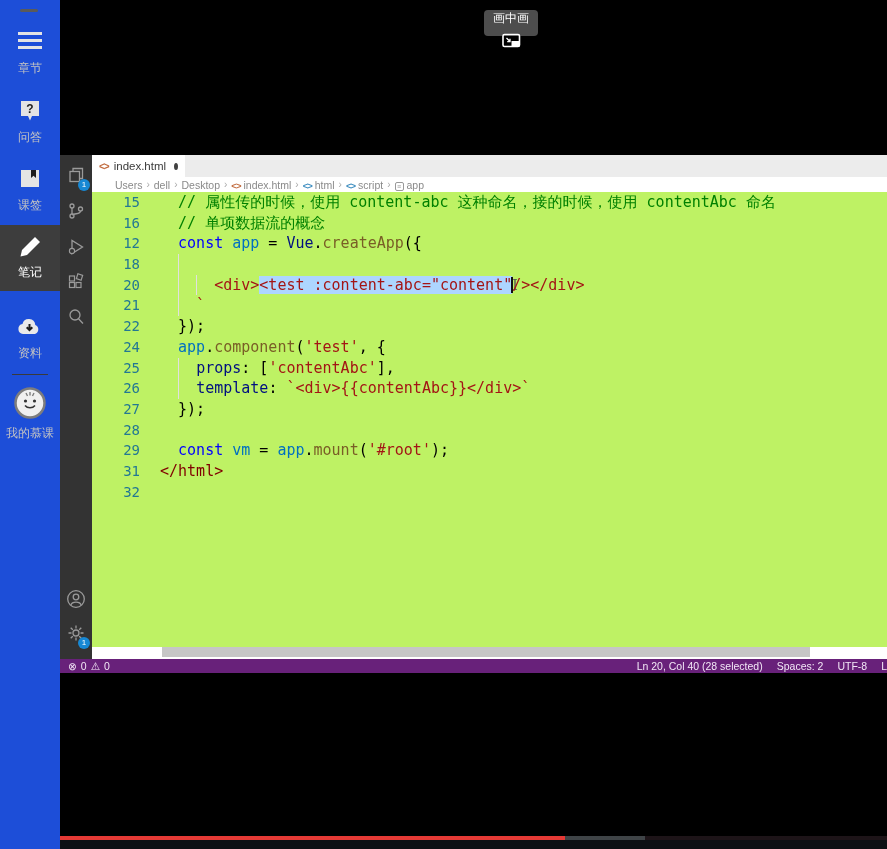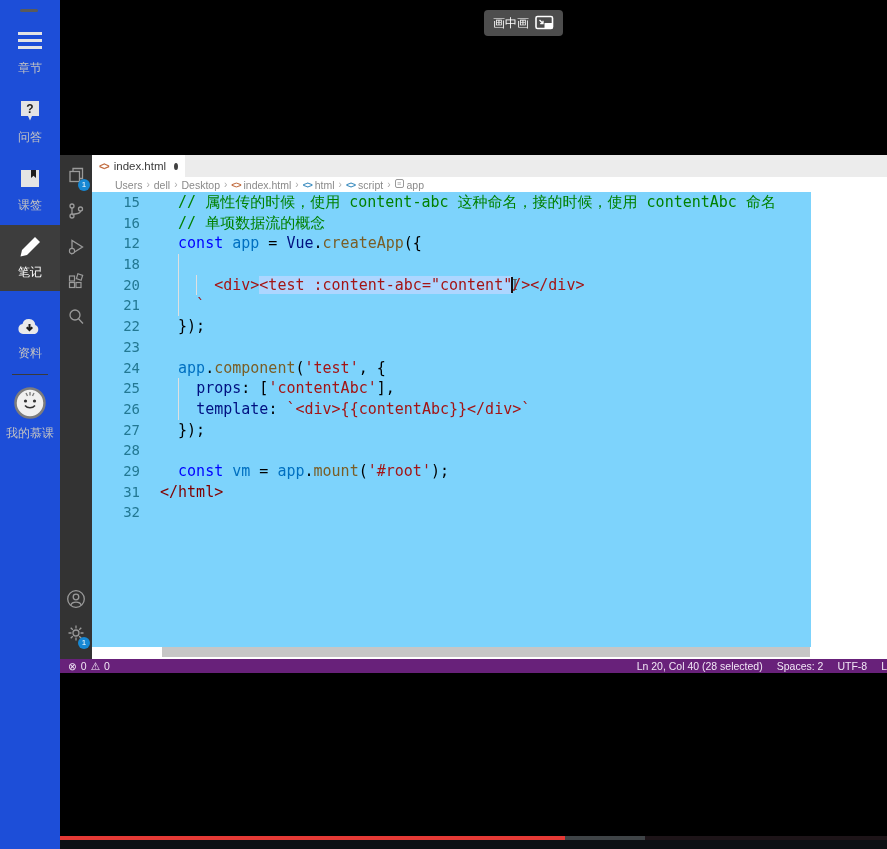--- a/index.html
+++ b/index.html
@@ -13,49 +13,49 @@
   .s-item { position:absolute; left:0; width:60px; text-align:center; color:#c3c3c3; cursor:pointer; }
   .s-item .s-ico { display:block; height:26px; line-height:26px; }
   .s-item .s-label { display:block; font-size:12px; margin-top:3px; }
   .s-item.active { background:#3d3d3d; color:#ffffff; }
   .s-divider { position:absolute; left:12px; top:374px; width:36px; height:1px; background:#3a3a3a; }
 
   
   .video-area { position:absolute; left:60px; top:0; width:827px; height:849px; background:#000; }
   .pip-btn { position:absolute; left:424px; top:10px; height:26px; padding:0 9px; background:#4d4d4d;
              border:none; border-radius:4px; color:#fff; font-size:12px; display:flex; align-items:center;
-             gap:6px; cursor:pointer; font-family:"Liberation Sans", sans-serif; }
+             gap:6px; cursor:pointer; font-family:"Liberation Sans", sans-serif;flex-direction:column; }
 
   
   .vscode { position:absolute; left:0; top:155px; width:827px; height:518px; background:#ffffff; }
   .activity-bar { position:absolute; left:0; top:0; width:32px; height:504px; background:#333333; }
   .act-ico { position:relative; width:32px; height:32px; display:flex; align-items:center; justify-content:center; cursor:pointer; }
   .act-ico.a1 { margin-top:4px; }
   .act-bottom { position:absolute; bottom:10px; left:0; width:32px; }
   .badge { position:absolute; right:2px; bottom:0px; width:12px; height:12px; border-radius:50%;
            background:#1788d4; color:#fff; font-size:8px; line-height:12px; text-align:center; }
 
   .editor-col { position:absolute; left:32px; top:0; width:795px; height:504px; }
   .tabbar { position:absolute; left:0; top:0; width:795px; height:22px; background:#ececec; }
   .tab { position:absolute; left:0; top:0; width:93px; height:22px; background:#ffffff; display:flex;
          align-items:center; padding:0 7px; gap:5px; cursor:pointer; }
   .tab-name { font-size:11.5px; color:#3b3b3b; }
   .tab-codeico { font-size:10px; color:#c16b3e; font-weight:bold; letter-spacing:-1px; }
   .tab-dot { width:7px; height:7px; border-radius:50%; background:#424242; margin-left:3px; }
 
   .breadcrumb { position:absolute; left:0; top:22px; width:795px; height:15px; background:#ffffff;
                 display:flex; align-items:center; padding-left:23px; font-size:10.5px; color:#8a8a8a; gap:4px; }
-  .bc-item { cursor:pointer; display:flex; align-items:flex-start; gap:3px; }
+  .bc-item { cursor:pointer; display:flex; align-items:flex-end; gap:3px; }
   .bc-sep { color:#aaaaaa; font-size:10px; }
   .bc-ico-html { color:#c16b3e; font-weight:bold; letter-spacing:-1px; font-size:9.5px; }
   .bc-ico-el { color:#3b8cbf; font-weight:bold; letter-spacing:-1px; font-size:9.5px; }
   .bc-ico-var { display:inline-block; width:9px; height:9px; border:1px solid #999; border-radius:2px;
                 font-size:7px; line-height:8px; text-align:center; color:#999; }
 
-  .code-area { position:absolute; left:0; top:37px; width:719px; height:455px; background:#7dd3fc; overflow:hidden;
+  .code-area { position:absolute; left:0; top:37px; width:795px; height:455px; background:#bef264; overflow:hidden;
                font-family:"DejaVu Sans Mono", monospace; font-size:15px; }
   .code-line { position:relative; height:20.7px; line-height:20.7px; white-space:pre; cursor:text; }
   .ln { display:inline-block; width:48px; text-align:right; padding-right:0; color:#237893; font-size:14px; }
   .lt { padding-left:20px; }
   .guide { position:absolute; top:0; bottom:0; width:1px; background:#e0e0e0; }
   .cm  { color:#008000; }
   .kw  { color:#0000ff; }
   .vc  { color:#0070c1; }
   .vr  { color:#001080; }
   .fn  { color:#795e26; }
@@ -271,21 +271,20 @@
         </div>
 
         <div class="code-area">
             <div class="code-line"><span class="ln">15</span><span class="lt"><span class="cm">  // 属性传的时候，使用 content-abc 这种命名，接的时候，使用 contentAbc 命名</span></span></div>
             <div class="code-line"><span class="ln">16</span><span class="lt"><span class="cm">  // 单项数据流的概念</span></span></div>
             <div class="code-line"><span class="ln">12</span><span class="lt"><span class="pl">  </span><span class="kw">const</span><span class="pl"> </span><span class="vc">app</span><span class="pl"> = </span><span class="vr">Vue</span><span class="pl">.</span><span class="fn">createApp</span><span class="pl">({</span></span></div>
             <div class="code-line"><span class="guide" style="left: 86.06px;"></span><span class="ln">18</span><span class="lt"></span></div>
             <div class="code-line"><span class="guide" style="left: 86.06px;"></span><span class="guide" style="left: 104.12px;"></span><span class="ln">20</span><span class="lt"><span class="pl">      </span><span class="str">&lt;div&gt;</span><span class="sel">&lt;test :content-abc="content"</span><span class="cursor"></span><span class="ibeam">I</span><span class="str">/&gt;&lt;/div&gt;</span></span></div>
             <div class="code-line"><span class="guide" style="left: 86.06px;"></span><span class="ln">21</span><span class="lt"><span class="str">    `</span></span></div>
             <div class="code-line"><span class="ln">22</span><span class="lt"><span class="pl">  });</span></span></div>
-            <div class="code-line"><span class="ln">23</span><span class="lt"></span></div>
             <div class="code-line"><span class="ln">24</span><span class="lt"><span class="pl">  </span><span class="vc">app</span><span class="pl">.</span><span class="fn">component</span><span class="pl">(</span><span class="str">'test'</span><span class="pl">, {</span></span></div>
             <div class="code-line"><span class="guide" style="left: 86.06px;"></span><span class="ln">25</span><span class="lt"><span class="pl">    </span><span class="vr">props</span><span class="pl">: [</span><span class="str">'contentAbc'</span><span class="pl">],</span></span></div>
             <div class="code-line"><span class="guide" style="left: 86.06px;"></span><span class="ln">26</span><span class="lt"><span class="pl">    </span><span class="vr">template</span><span class="pl">: </span><span class="str">`&lt;div&gt;{{contentAbc}}&lt;/div&gt;`</span></span></div>
             <div class="code-line"><span class="ln">27</span><span class="lt"><span class="pl">  });</span></span></div>
             <div class="code-line"><span class="ln">28</span><span class="lt"></span></div>
             <div class="code-line"><span class="ln">29</span><span class="lt"><span class="pl">  </span><span class="kw">const</span><span class="pl"> </span><span class="vc">vm</span><span class="pl"> = </span><span class="vc">app</span><span class="pl">.</span><span class="fn">mount</span><span class="pl">(</span><span class="str">'#root'</span><span class="pl">);</span></span></div>
             <div class="code-line"><span class="ln">31</span><span class="lt"><span class="tag">&lt;/html&gt;</span></span></div>
             <div class="code-line"><span class="ln">32</span><span class="lt"></span></div>
           </div>
 

